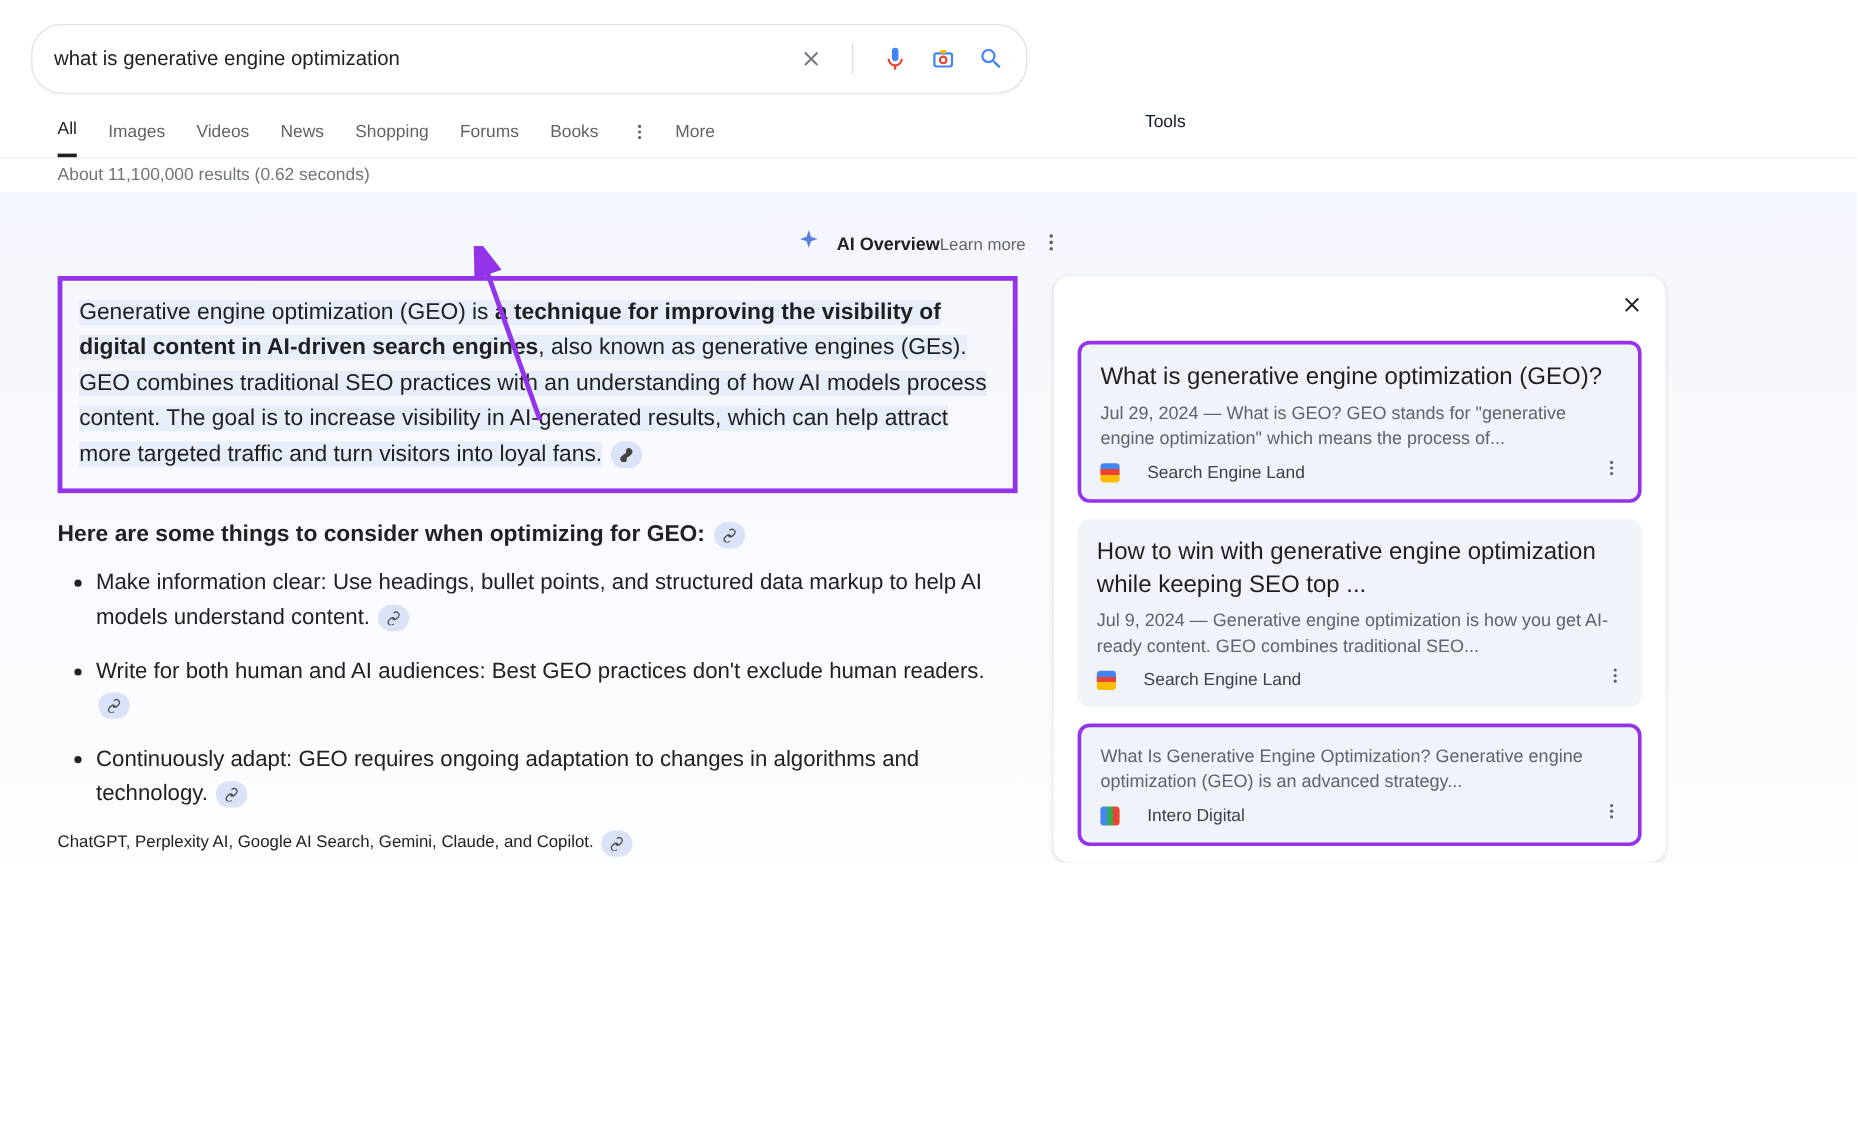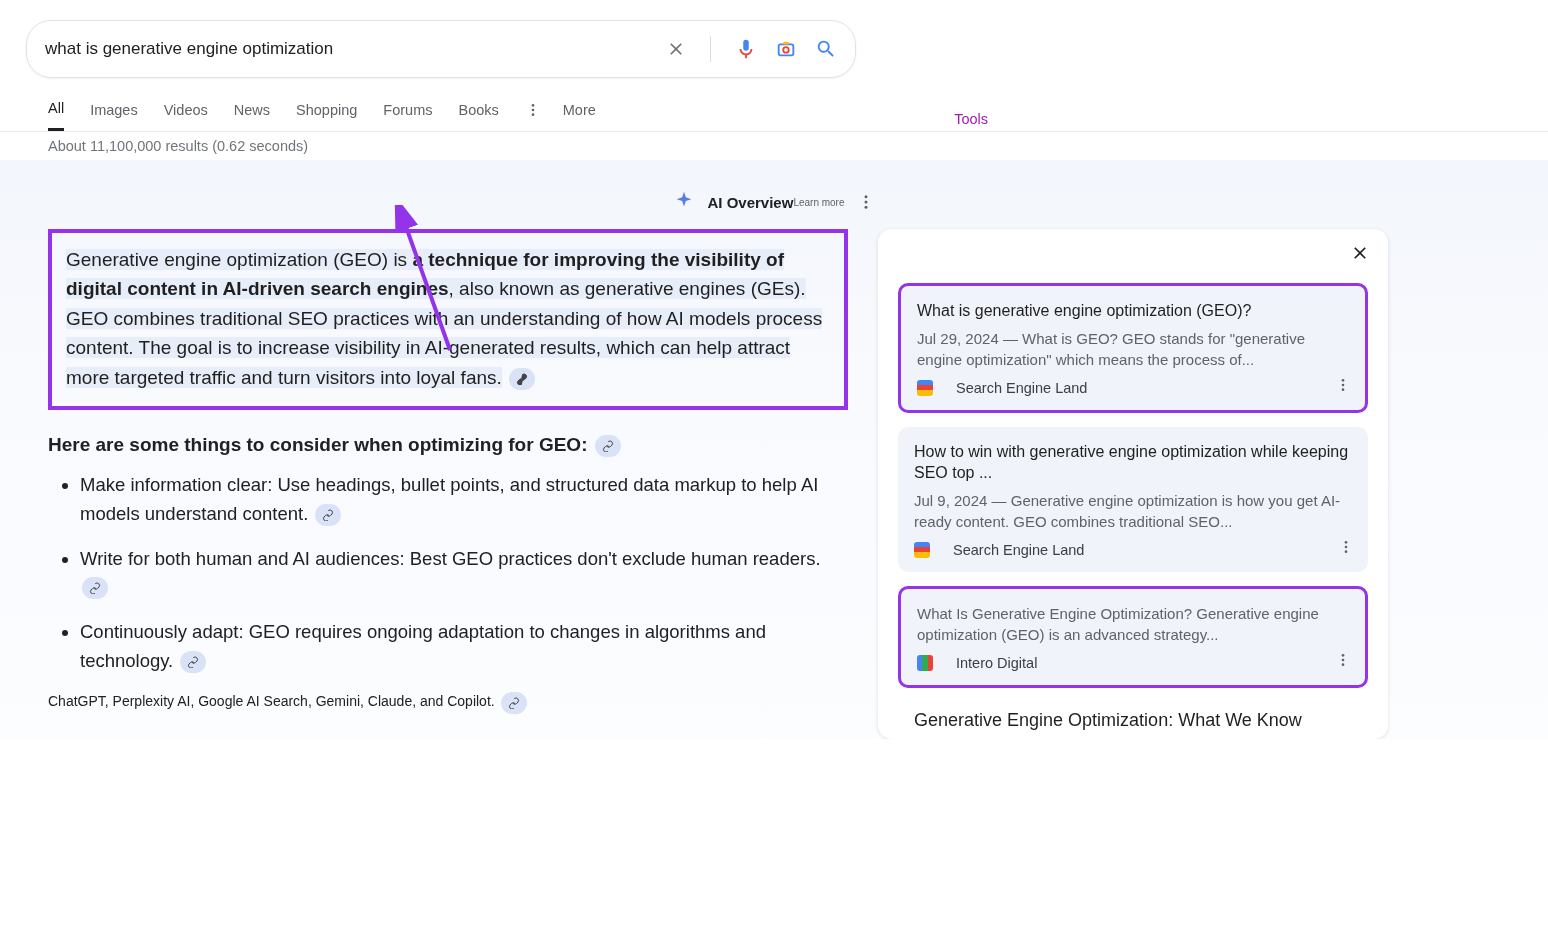--- a/index.html
+++ b/index.html
@@ -10,34 +10,34 @@
   .search-bar { display:flex; align-items:center; width: 830px; height:58px; border:1px solid #dfe1e5; border-radius:25px; padding:0 18px; box-shadow:0 1px 3px rgba(0,0,0,0.05);}
   .search-input { flex:1; border:none; outline:none; font-size:17px; color:#202124; padding:10px 0;}
   .search-icons { display:flex; align-items:center; gap:18px; }
   .divider-v { width:1px; height:26px; background:#dadce0; margin:0 6px;}
   
   
   .tabs-row { display:flex; align-items:center; padding: 22px 0 0 48px; gap:26px; font-size:14.5px; color:#5f6368; border-bottom:1px solid #e8eaed; position:relative;}
   .tab { padding-bottom:12px; cursor:pointer; }
   .tab.active { color:#202124; border-bottom:3px solid #202124; font-weight:500;}
   .more-wrap { display:flex; align-items:center; gap:22px; padding-bottom:12px; cursor:pointer;}
-  .tools { position:absolute; right:560px; padding-bottom:12px; cursor:pointer; font-size:14.5px; color:#a21caf; top:33px;}
+  .tools { position:absolute; right:560px; padding-bottom:12px; cursor:pointer; font-size:14.5px; color:#0f172a; top:16px;}
   
   
   .stats { padding:6px 0 0 48px; font-size:14.5px; color:#70757a;}
   
   
   .main-area { background: linear-gradient(180deg, #f3f6fc 0%, #f7f9fd 30%, #fcfdff 100%); padding-top:30px; margin-top:6px;}
   .content-wrap { display:flex; padding:0 48px; gap:30px; align-items:flex-start;}
   
   
   .ai-header { display:flex; align-items:center; padding:0 48px 14px; justify-content:center;}
   .ai-left { display:flex; align-items:center; gap:12px;}
   .ai-title { font-size:15px; font-weight:600;}
-  .ai-right { display:flex; align-items:center; gap:12px; color:#5f6368; font-size:10px;}
+  .ai-right { display:flex; align-items:center; gap:12px; color:#5f6368; font-size:14px;}
   
   
   .left-col { flex:1; max-width:800px;}
   .summary-box { border:4px solid #9333ea; padding:12px 14px 14px; font-size:19px; line-height:1.55; color:#1f1f1f; background:transparent; position:relative;}
   .summary-box .hl { background:#e7edf9; }
   .summary-box .bold { font-weight:700; }
   .link-chip { display:inline-flex; align-items:center; justify-content:center; width:26px; height:22px; background:#d9e2f6; border-radius:12px; vertical-align:middle; margin-left:2px;}
   .link-chip svg { width:12px; height:12px; }
   
   .arrow-annot { position:absolute; color:#9333ea; font-size:40px; pointer-events:none;}
@@ -46,21 +46,21 @@
   .bullets { padding-left:32px; }
   .bullets li { font-size:18.5px; line-height:1.55; margin-bottom:16px; padding-right:10px;}
   .body-line { font-size:14px; line-height:1.55; margin-top:4px;}
   
   
   .sidebar { width:510px; background:#fff; border-radius:14px; box-shadow:0 1px 4px rgba(0,0,0,0.12); padding:14px 6px 0; position:relative;}
   .sidebar-close { position:absolute; top:14px; right:18px; cursor:pointer;}
   .cards { padding:40px 14px 0;}
   .card { border-radius:10px; padding:14px 16px; margin-bottom:14px; background:#f0f3fa; position:relative;}
   .card.highlight { border:3px solid #9333ea; }
-  .card-title { font-size:16px; color:#1f1f1f; margin-bottom:6px; line-height:1.35;}
+  .card-title { font-size:20px; color:#1f1f1f; margin-bottom:6px; line-height:1.35;}
   .card-snip { font-size:15px; color:#5f6368; line-height:1.4; margin-bottom:10px;}
   .card-src { display:flex; align-items:center; gap:23px; font-size:14.5px; color:#3c4043;}
   .favicon { width:16px; height:16px; border-radius:3px; display:inline-block;}
   .fav-sel { background:linear-gradient(#4285f4 30%, #ea4335 30% 60%, #fbbc05 60%);}
   .fav-intero { background:linear-gradient(90deg,#4285f4 33%,#34a853 33% 66%,#ea4335 66%);}
   .card-menu { position:absolute; right:14px; bottom:14px; cursor:pointer;}
   .truncated { font-size:18px; color:#1f1f1f; padding:8px 16px;}
   
   
   .icon-btn { cursor:pointer; display:inline-flex; align-items:center; justify-content:center; }
@@ -237,17 +237,16 @@
           <div class="card-src">
               <span class="favicon fav-intero"></span>
               <span>Intero Digital</span>
             </div>
           <span class="card-menu"><svg width="16" height="16" viewBox="0 0 24 24">
                 <circle cx="12" cy="5" r="2" fill="#5f6368"></circle>
                 <circle cx="12" cy="12" r="2" fill="#5f6368"></circle>
                 <circle cx="12" cy="19" r="2" fill="#5f6368"></circle>
               </svg></span>
         </div>
-        <div class="truncated">Generative Engine Optimization: What We Know</div>
       </div>
     </div>
   </div>
 </div>
 
 </body></html>

